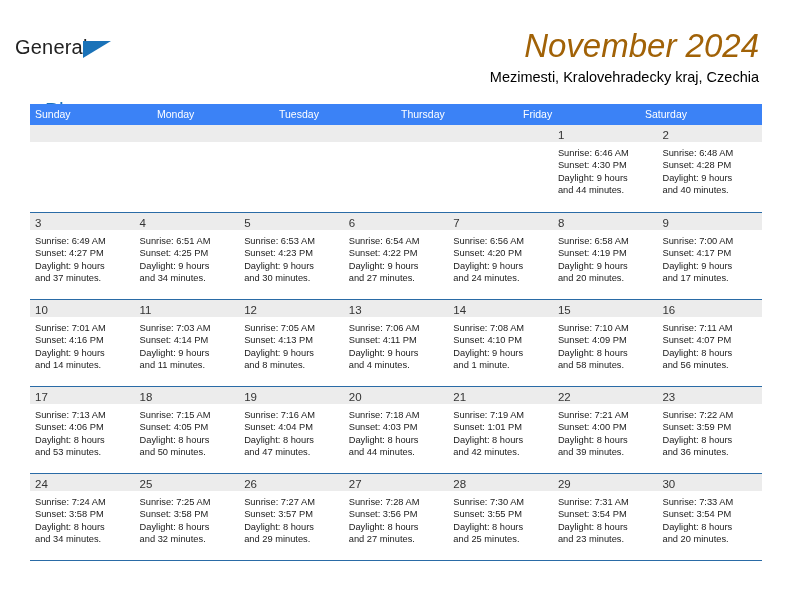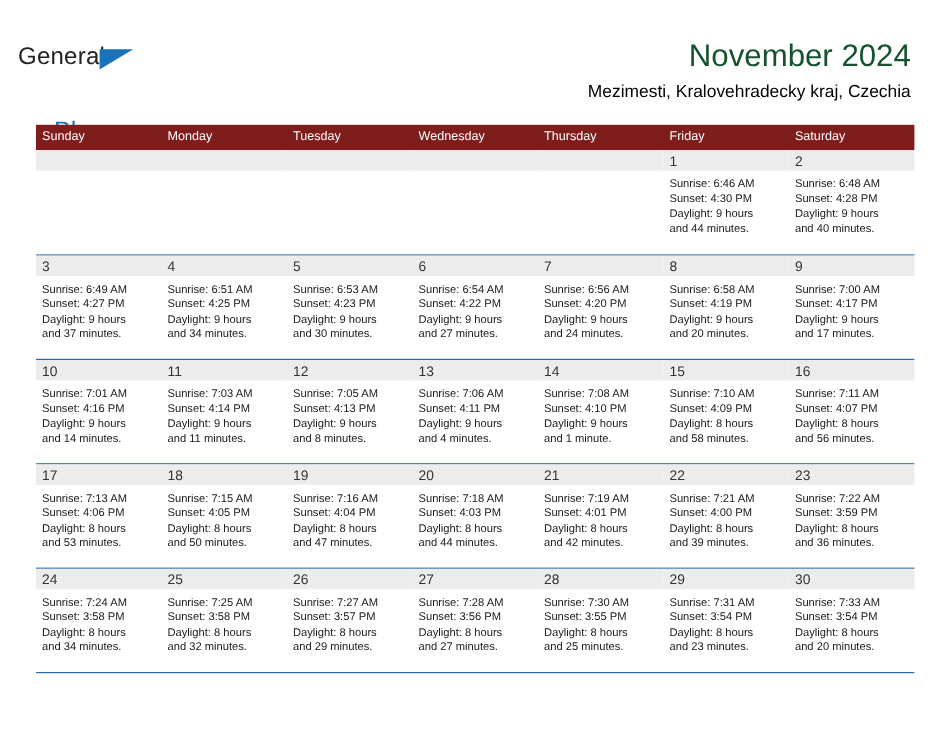--- a/index.html
+++ b/index.html
@@ -66,44 +66,45 @@
     line-height: 23px;
     margin-top: 42px;
   }
   .title-block {
     position: absolute;
     right: 33px;
     top: 30px;
     text-align: right;
   }
   .cal-title {
-    font-size: 26px;
+    font-size: 33px;
     font-weight: normal;
-    color: #14532d;
+    color: #a16207;
     line-height: 32px;
     white-space: nowrap;
+    font-style: italic;
   }
   .cal-subtitle {
     font-size: 14.5px;
     color: #000000;
     line-height: 20px;
     margin-top: 5px;
     white-space: nowrap;
   }
 
   
   .calendar {
     position: absolute;
     left: 30px;
     top: 104px;
     width: 732px;
   }
   .weekday-row {
     display: flex;
-    background: #7f1d1d;
+    background: #3b82f6;
     height: 21px;
   }
   .weekday {
     flex: 1 1 0;
     color: #ffffff;
     font-size: 10.5px;
     line-height: 21px;
     padding-left: 5px;
     box-sizing: border-box;
     white-space: nowrap;
@@ -170,21 +171,20 @@
       <div class="cal-subtitle">Mezimesti, Kralovehradecky kraj, Czechia</div>
     </div>
 
   </div>
 
   <div class="calendar">
     <div class="weekday-row" id="weekday-row">
         <div class="weekday">Sunday</div>
         <div class="weekday">Monday</div>
         <div class="weekday">Tuesday</div>
-        <div class="weekday">Wednesday</div>
         <div class="weekday">Thursday</div>
         <div class="weekday">Friday</div>
         <div class="weekday">Saturday</div>
       </div>
     <div id="weeks-container">
         <div class="week-row">
           <div class="day-cell">
             <div class="day-num-band empty"><span class="day-num"></span></div>
           </div>
           <div class="day-cell">
@@ -382,21 +382,21 @@
               <div class="info-line">Sunrise: 7:18 AM</div>
               <div class="info-line">Sunset: 4:03 PM</div>
               <div class="info-line">Daylight: 8 hours</div>
               <div class="info-line">and 44 minutes.</div>
             </div>
           </div>
           <div class="day-cell">
             <div class="day-num-band"><span class="day-num">21</span></div>
             <div class="day-info">
               <div class="info-line">Sunrise: 7:19 AM</div>
-              <div class="info-line">Sunset: 4:01 PM</div>
+              <div class="info-line">Sunset: 1:01 PM</div>
               <div class="info-line">Daylight: 8 hours</div>
               <div class="info-line">and 42 minutes.</div>
             </div>
           </div>
           <div class="day-cell">
             <div class="day-num-band"><span class="day-num">22</span></div>
             <div class="day-info">
               <div class="info-line">Sunrise: 7:21 AM</div>
               <div class="info-line">Sunset: 4:00 PM</div>
               <div class="info-line">Daylight: 8 hours</div>

